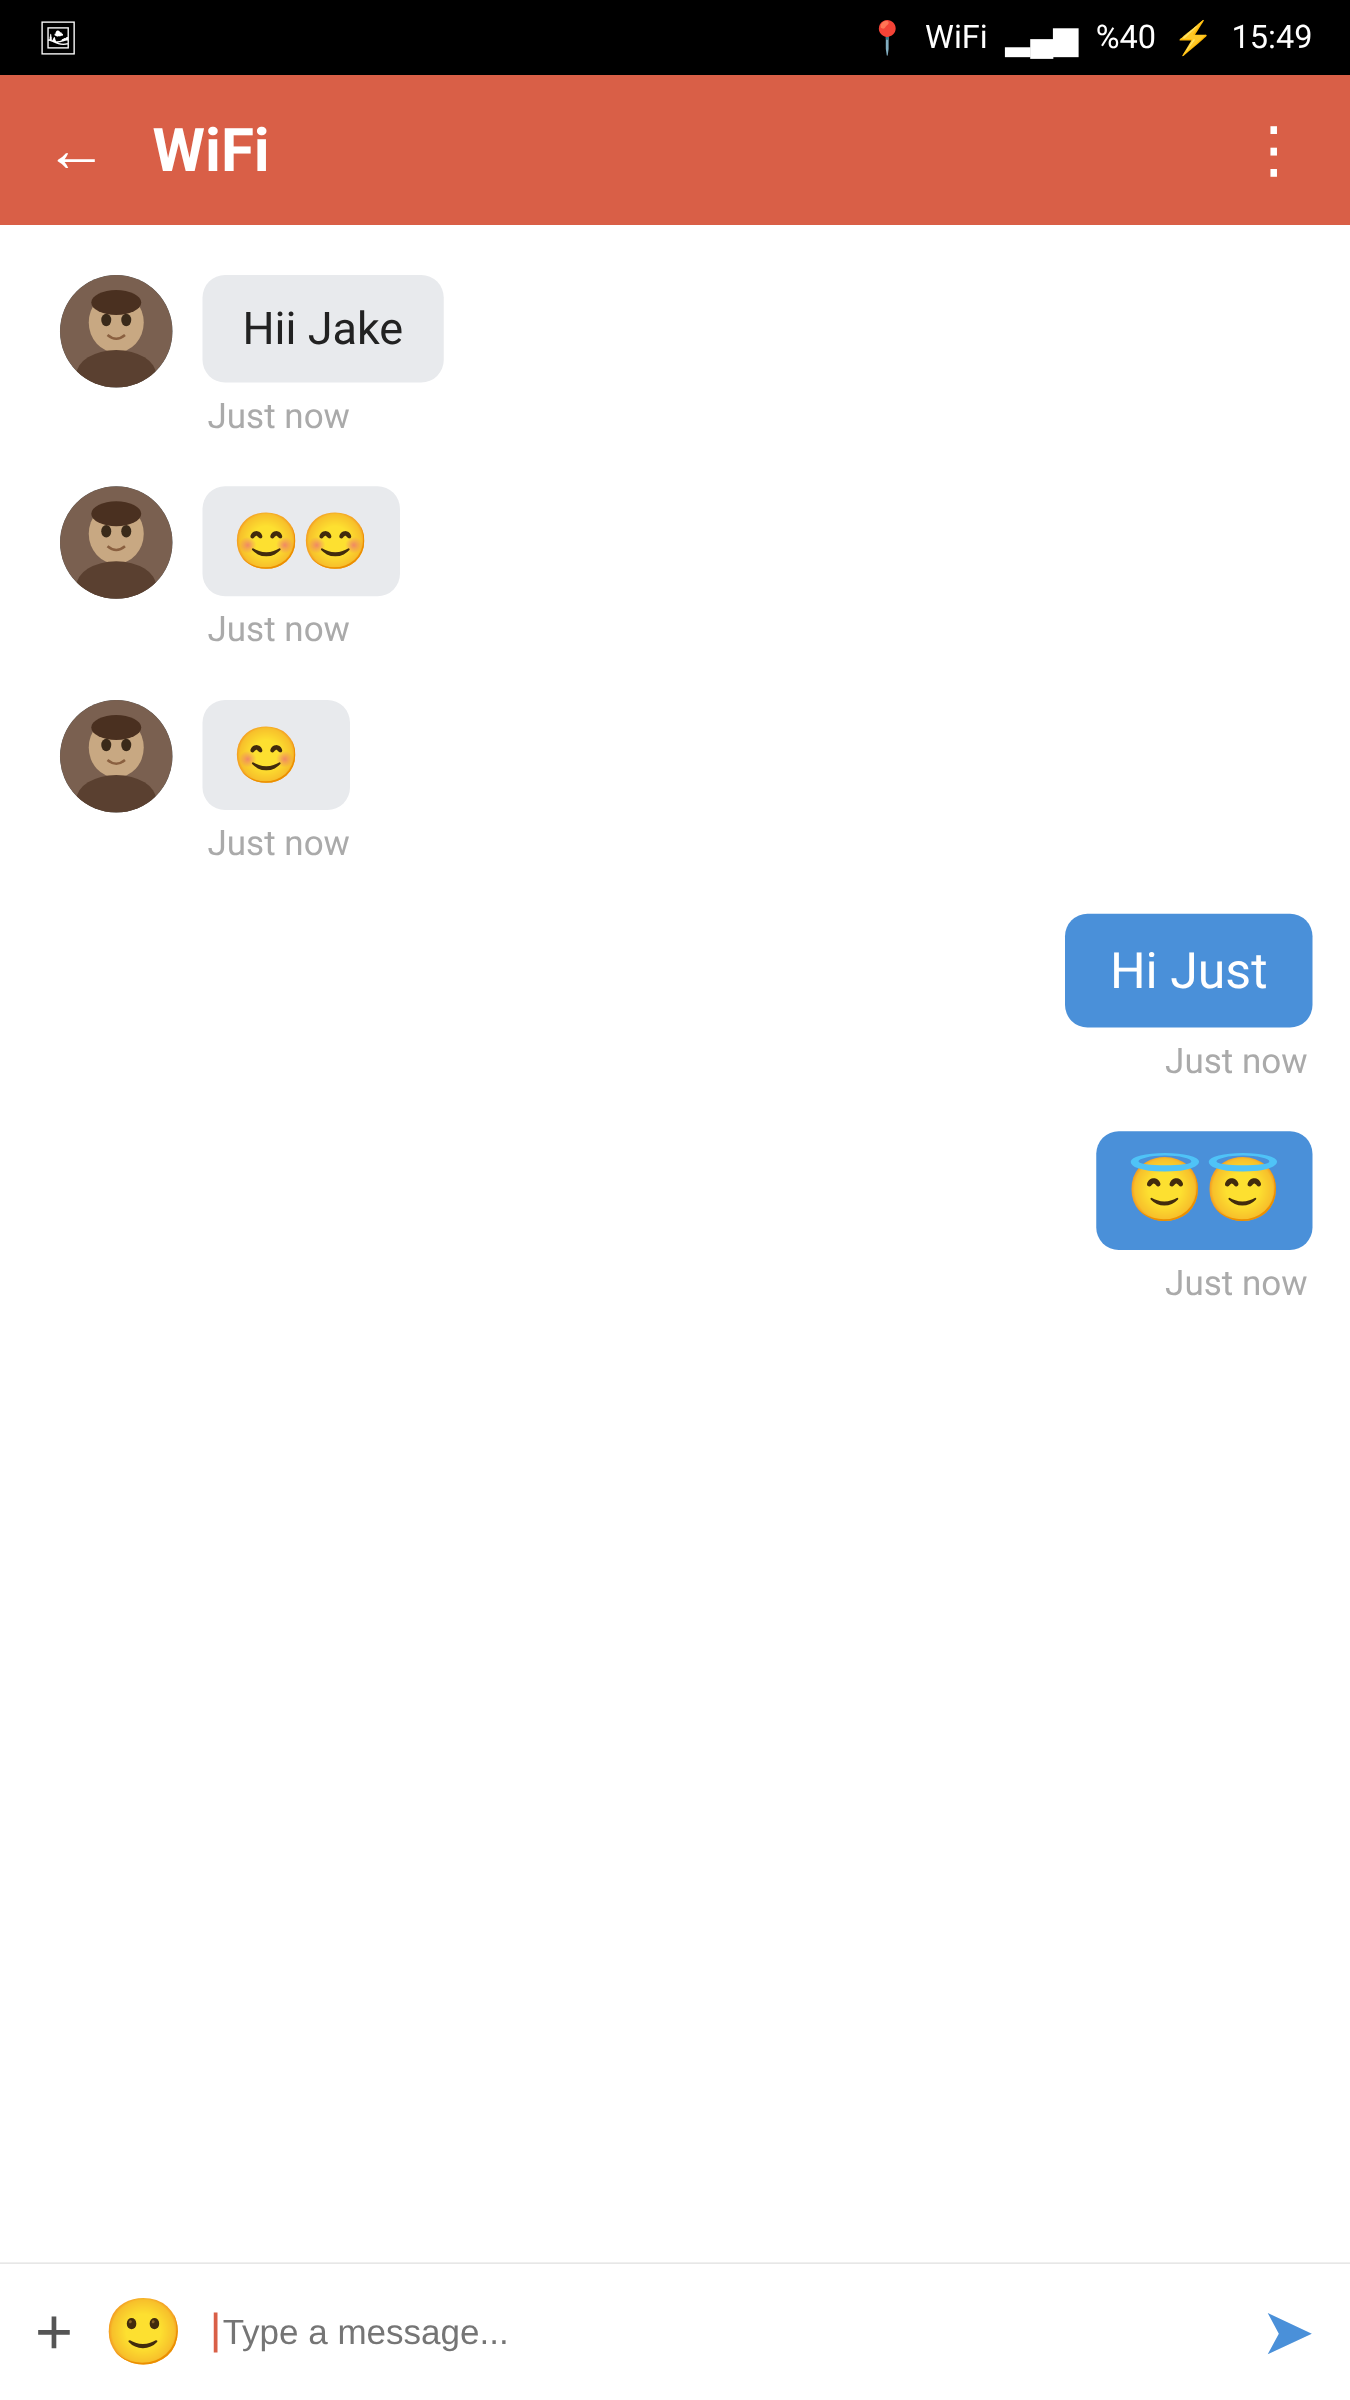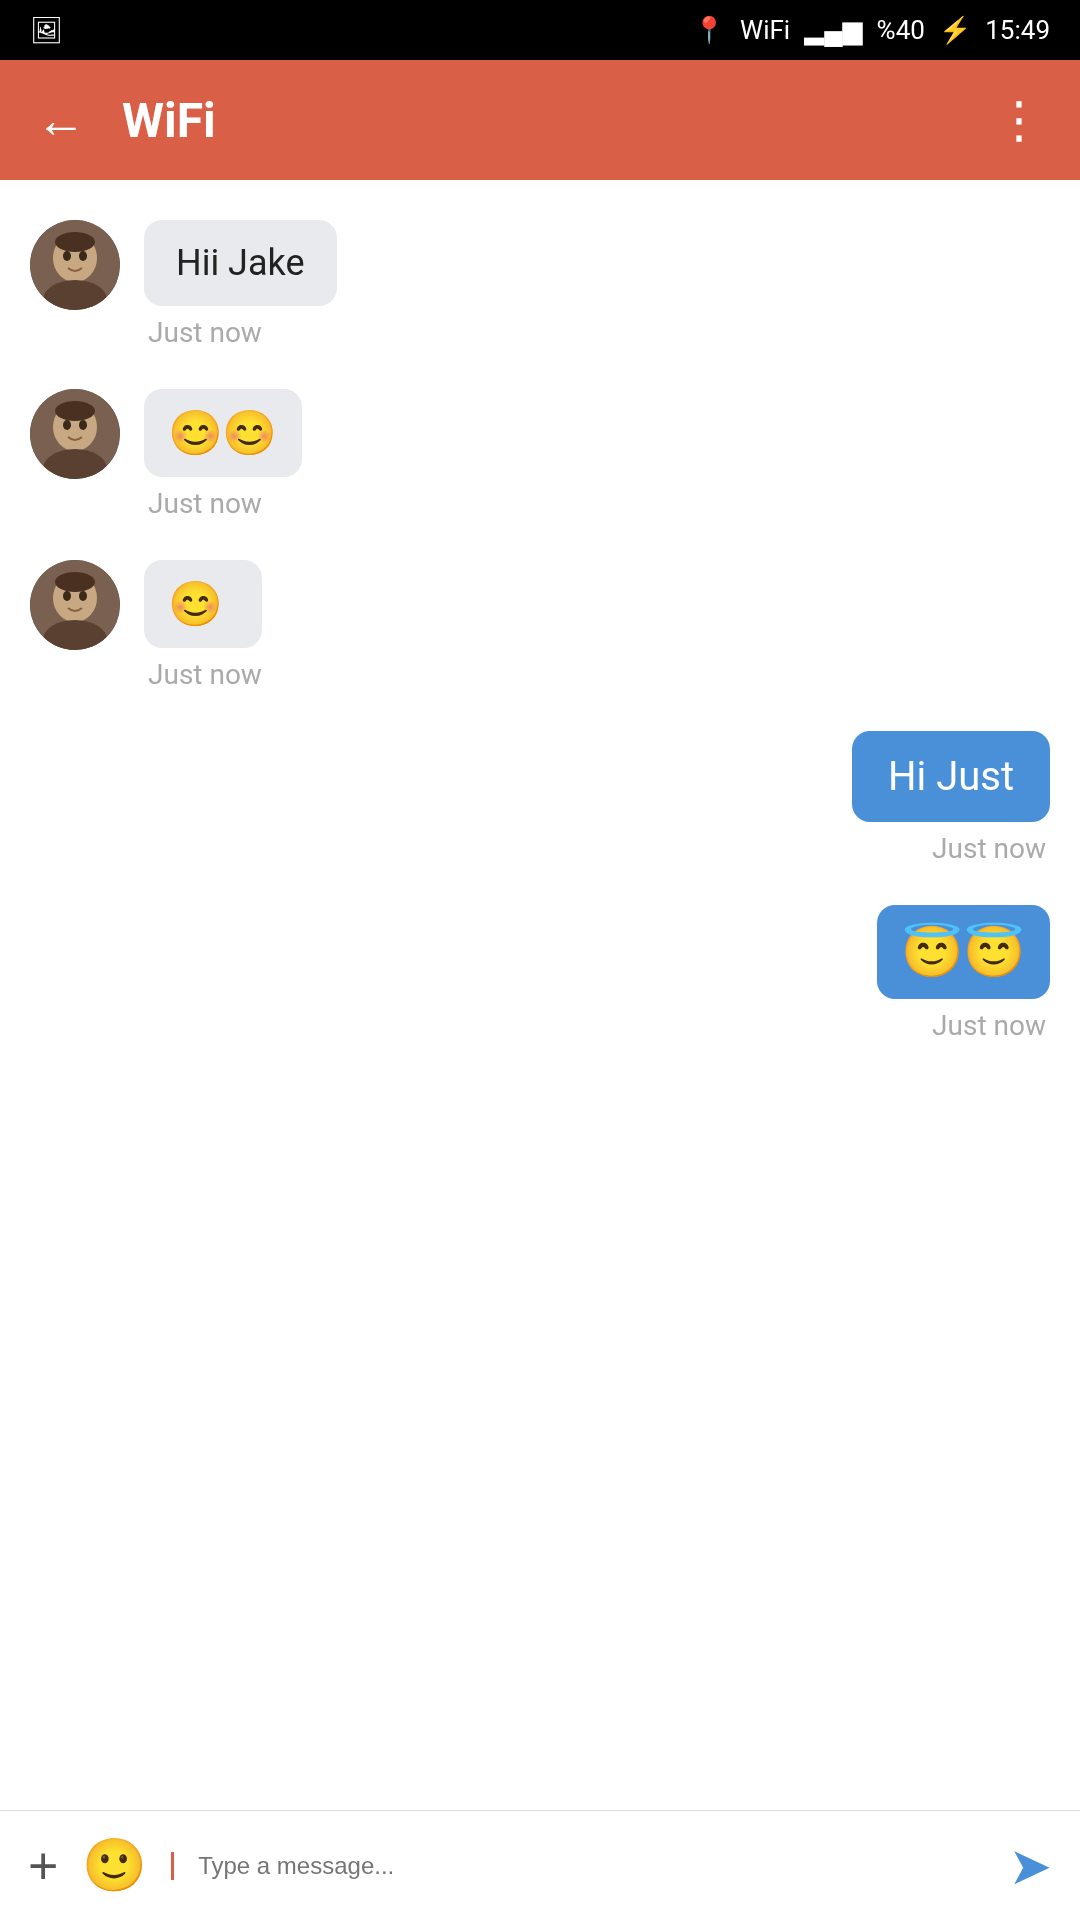--- a/index.html
+++ b/index.html
@@ -60,21 +60,21 @@
     .app-bar-more {
       color: #fff;
       font-size: 50px;
       cursor: pointer;
     }
 
     
     .chat-area {
       flex: 1;
       background: #fff;
-      padding: 40px 30px 30px 30px;
+      padding: 40px 30px 30px 48px;
       display: flex;
       flex-direction: column;
       gap: 0;
       overflow-y: auto;
     }
 
     
     .message-incoming {
       display: flex;
       flex-direction: row;
@@ -170,25 +170,25 @@
       font-size: 52px;
       display: flex;
       align-items: center;
       justify-content: center;
       flex-shrink: 0;
     }
     .input-field {
       flex: 1;
       border: none;
       outline: none;
-      font-size: 24px;
+      font-size: 28px;
       color: #6d28d9;
       background: transparent;
       border-left: 3px solid #d95f47;
-      padding-left: 24px;
+      padding-left: 4px;
     }
     .send-btn {
       background: none;
       border: none;
       cursor: pointer;
       color: #4a90d9;
       font-size: 52px;
       display: flex;
       align-items: center;
       justify-content: center;

